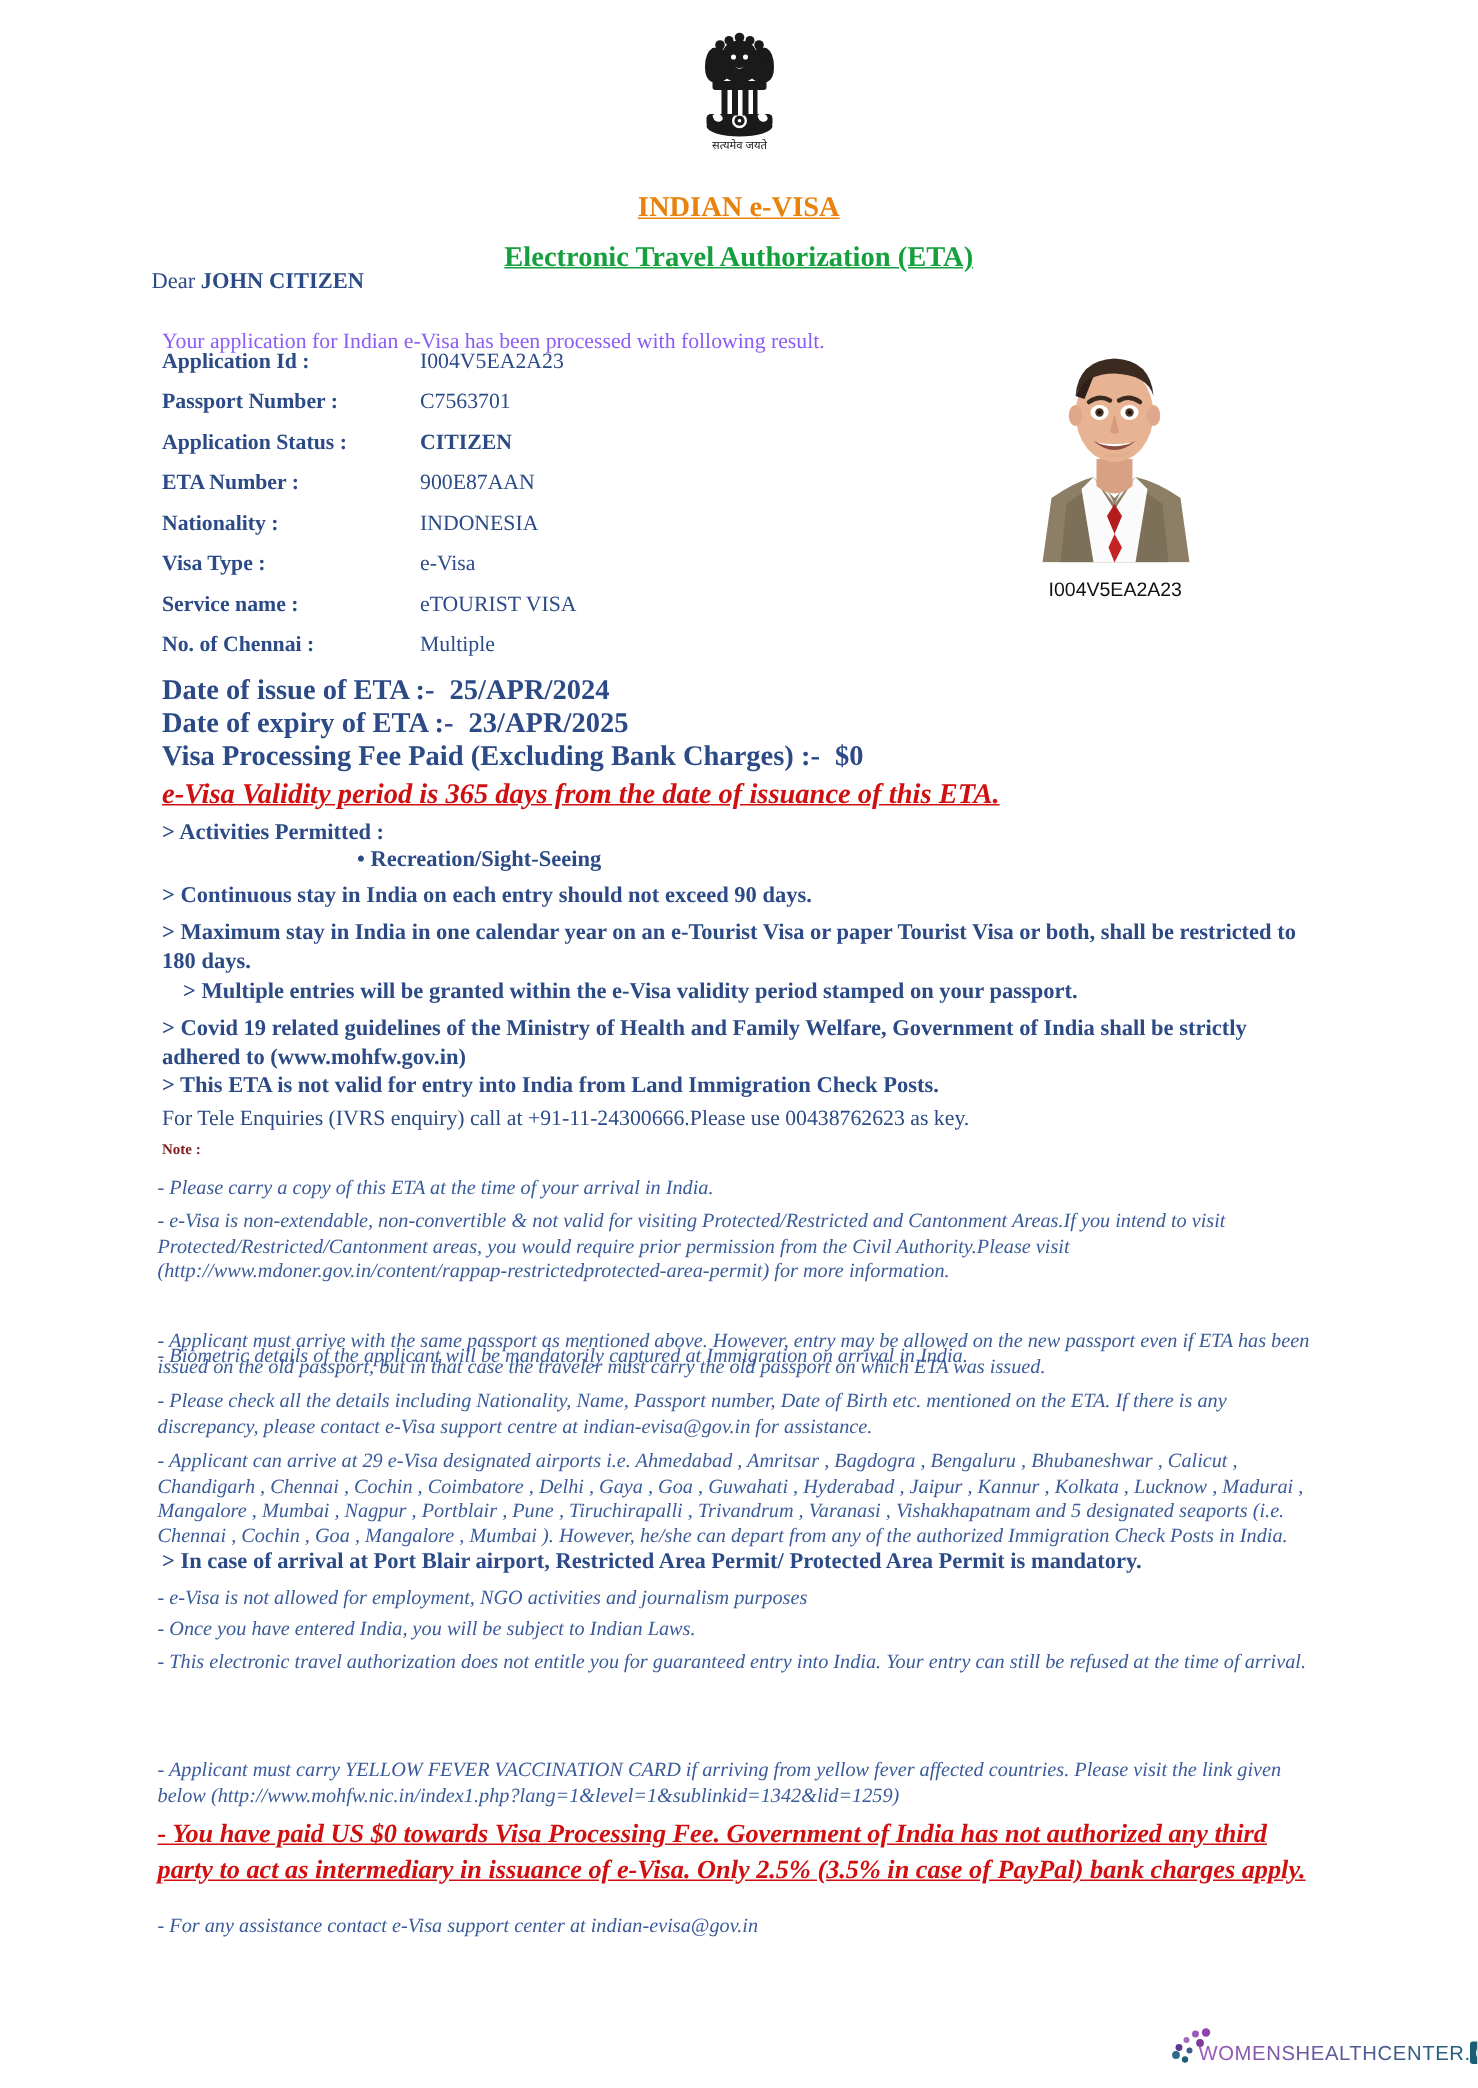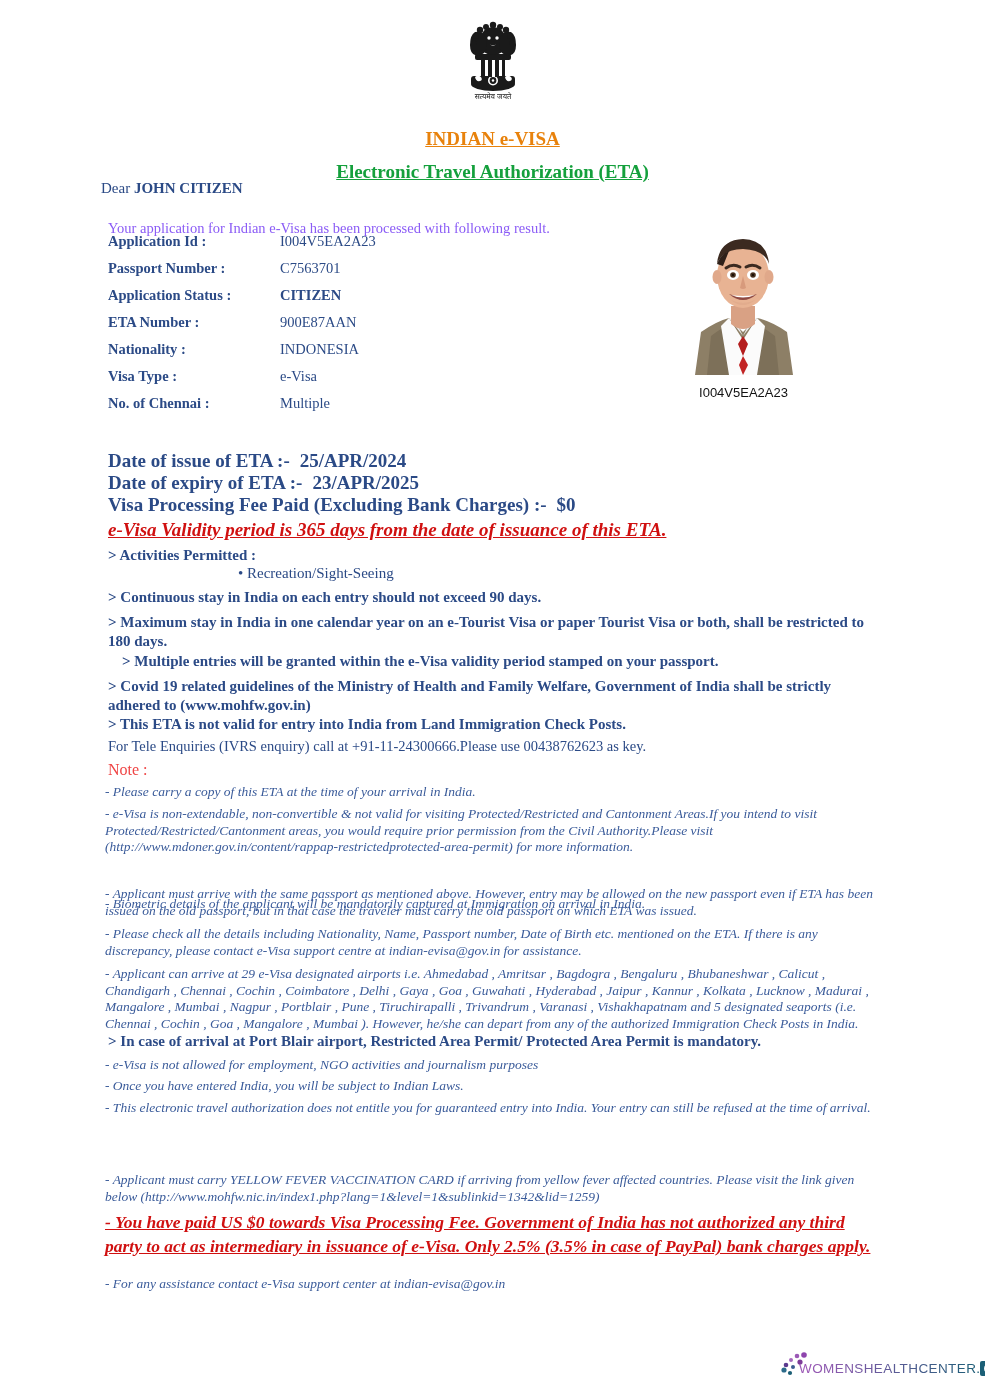--- a/index.html
+++ b/index.html
@@ -146,39 +146,39 @@
     width: 772px;
     font-size: 15px;
     font-weight: bold;
     color: #2b4a86;
     line-height: 19px;
   }
   .subbullet {
     position: absolute;
     left: 238px;
     font-size: 15px;
-    font-weight: normal;
+    font-weight: bold;
     color: #2b4a86;
   }
 
   .plain {
     position: absolute;
     left: 108px;
     width: 772px;
     font-size: 14.5px;
     font-weight: normal;
     color: #2b4a86;
   }
 
   .note-head {
     position: absolute;
     left: 108px;
-    font-size: 16px;
-    font-weight: normal;
-    color: #ef4444;
+    font-size: 10px;
+    font-weight: bold;
+    color: #7f1d1d;
   }
 
   
   .note {
     position: absolute;
     left: 105px;
     width: 778px;
     font-size: 13.5px;
     font-style: italic;
     color: #3a5b9a;
@@ -302,20 +302,24 @@
         </tr>
         <tr>
           <td class="lbl">Nationality :</td>
           <td class="val">INDONESIA</td>
         </tr>
         <tr>
           <td class="lbl">Visa Type :</td>
           <td class="val">e-Visa</td>
         </tr>
         <tr>
+          <td class="lbl">Service name :</td>
+          <td class="val">eTOURIST VISA</td>
+        </tr>
+        <tr>
           <td class="lbl">No. of Chennai :</td>
           <td class="val">Multiple</td>
         </tr>
       </tbody>
   </table>
 
   <div class="photo-box">
     <svg viewBox="0 0 133 155" width="133" height="155">
       <rect x="0" y="0" width="133" height="155" fill="#ffffff"></rect>
 

